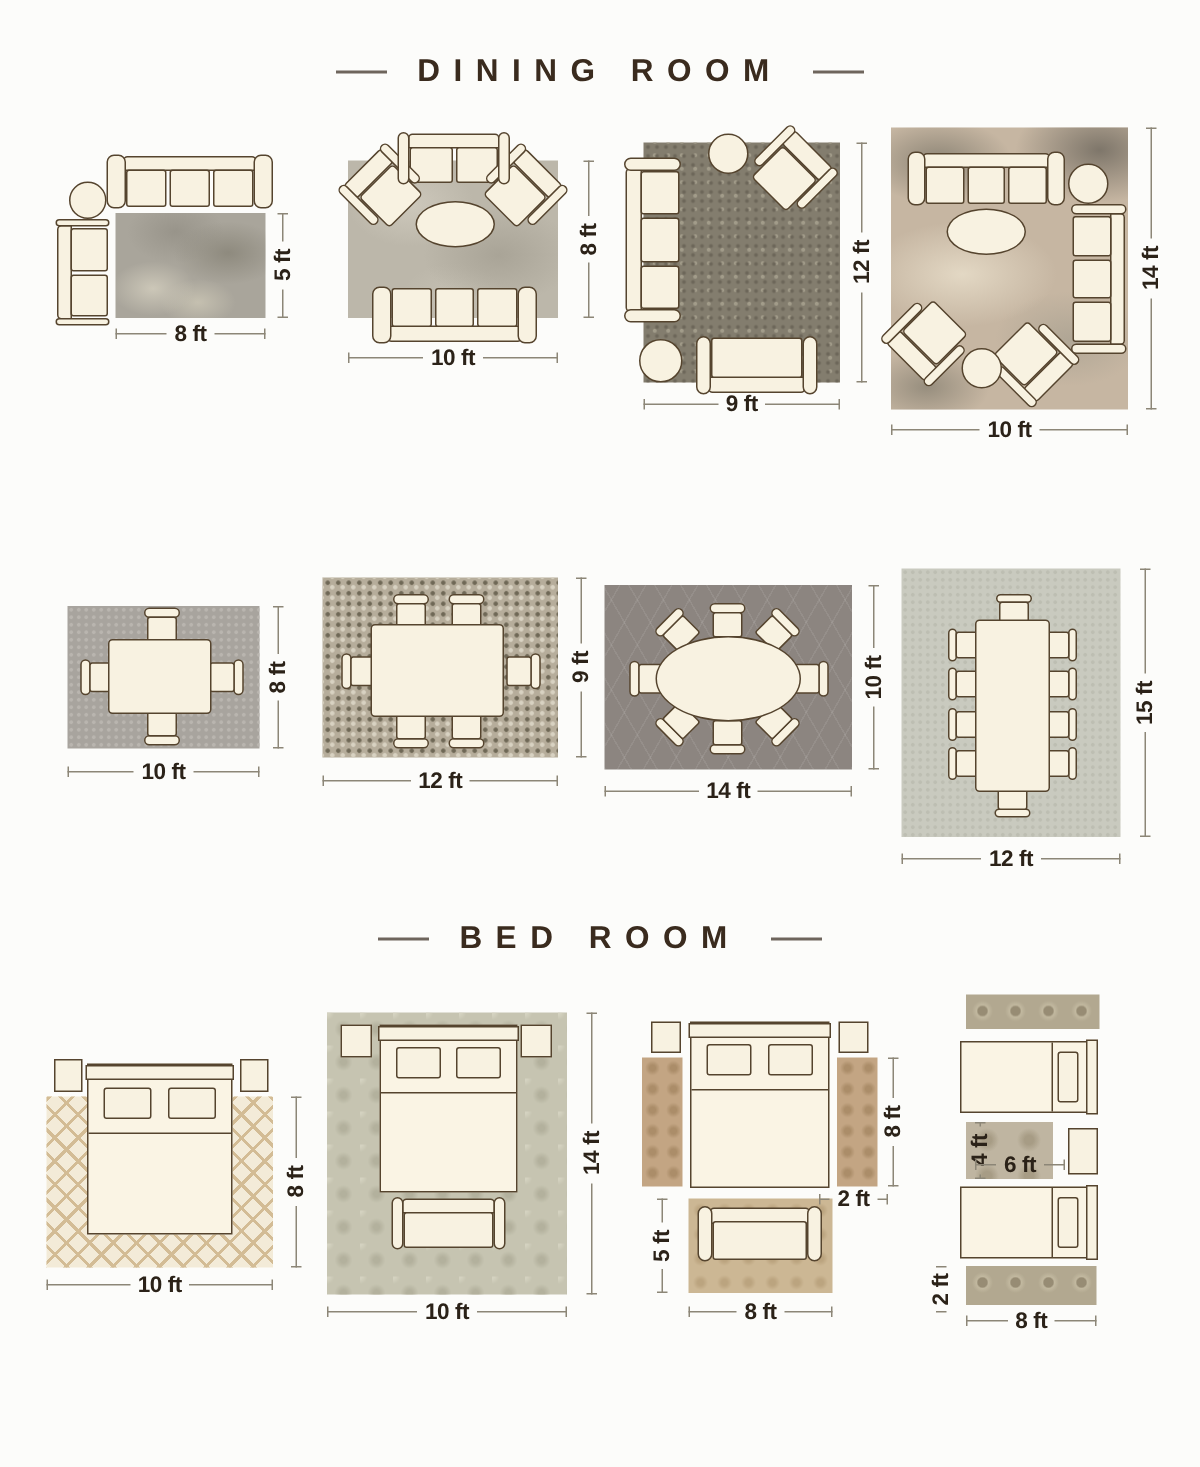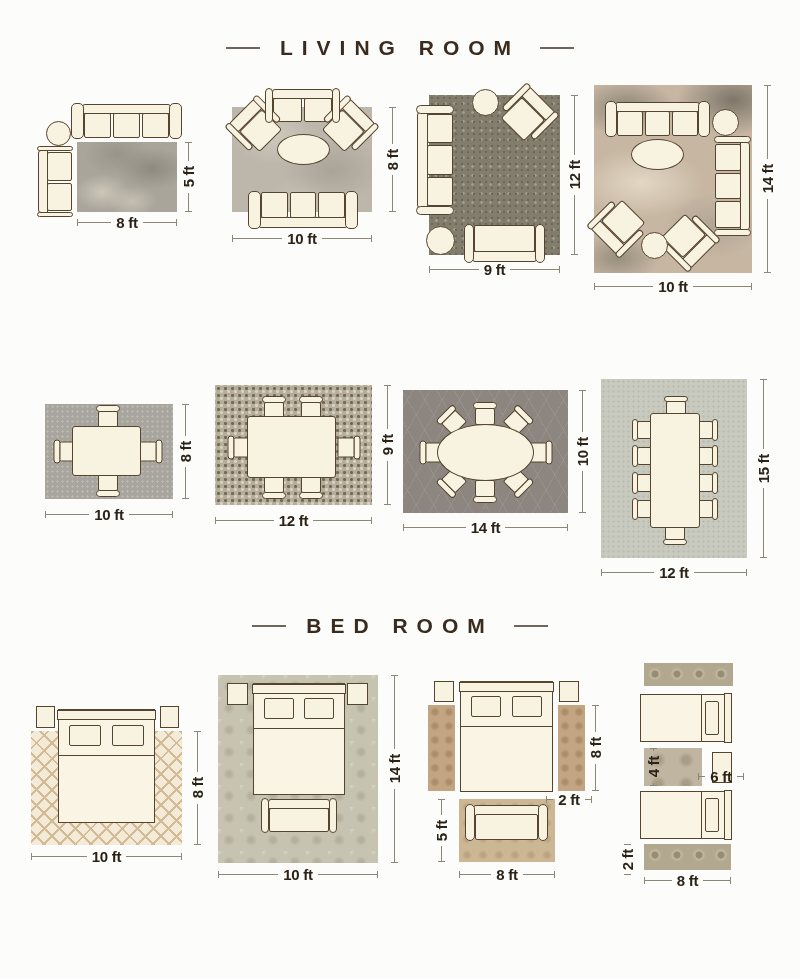--- a/index.html
+++ b/index.html
@@ -113,21 +113,21 @@
   .dtxt{font-size:15px;font-weight:700;color:#2b2218;white-space:nowrap;letter-spacing:-0.3px;}
   .vdim .dtxt{writing-mode:vertical-rl;transform:rotate(180deg);}
 </style>
 </head>
 <body>
 
 <div class="canvas">
 
   <div class="stitle" style="top:36px;">
     <span class="dash"></span>
-    <span class="ttxt">LIVING ROOM</span>
+    <span class="ttxt">DINING ROOM</span>
     <span class="dash"></span>
   </div>
 
   <div class="grp">
     <div class="rug rx-lr1" style="left:77px;top:142px;width:100px;height:70px;"></div>
     <div class="vsofa" style="left:38px;top:147px;width:34px;height:69px;">
       <i class="arm t"></i>
         <i class="arm b"></i>
         <i class="back"></i>
         <span class="seat">
@@ -572,21 +572,21 @@
       <i class="fold"></i>
         <i class="pl"></i>
         <i class="hb"></i>
     </div>
     <div class="rug rx-br4small" style="left:644px;top:748px;width:58px;height:38px;"></div>
     <div class="vdim" style="left:644px;top:748px;height:38px;">
       <i class="line t"></i>
         <span class="dtxt">4 ft</span>
         <i class="line b"></i>
     </div>
-    <div class="hdim" style="left:650px;top:768px;width:46px;margin-left:48px;">
+    <div class="hdim" style="left:650px;top:768px;width:60px;">
       <i class="line l"></i>
         <span class="dtxt">6 ft</span>
         <i class="line r"></i>
     </div>
     <div class="nstand fpart" style="left:712px;top:752px;width:20px;height:31px;"></div>
     <div class="tbed" style="left:640px;top:791px;width:92px;height:48px;">
       <i class="fold"></i>
         <i class="pl"></i>
         <i class="hb"></i>
     </div>

